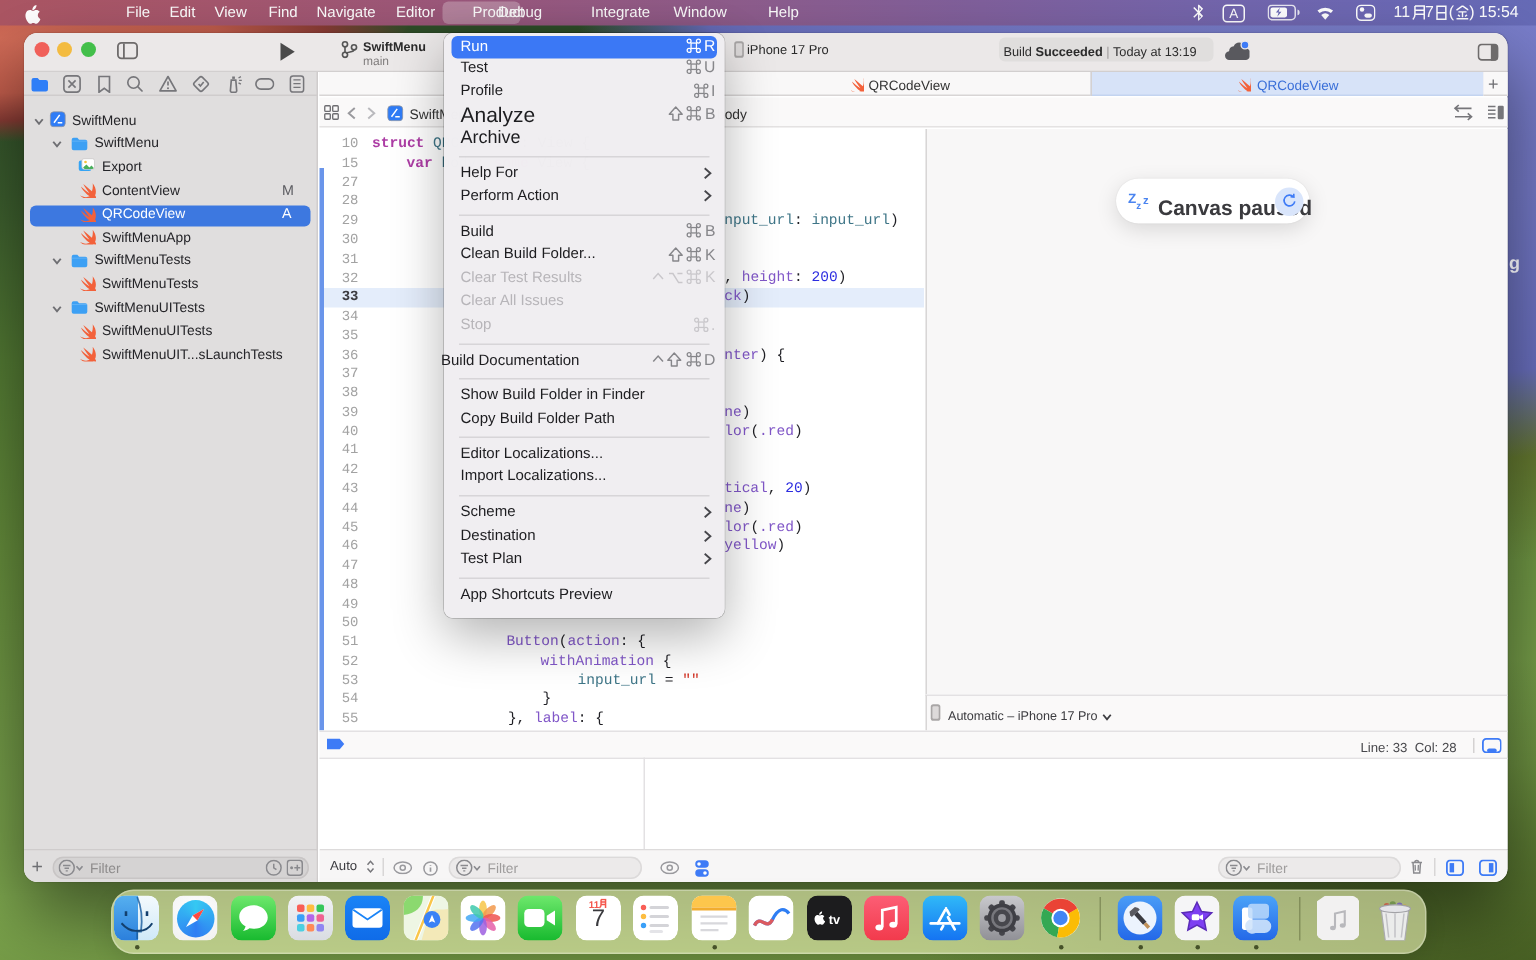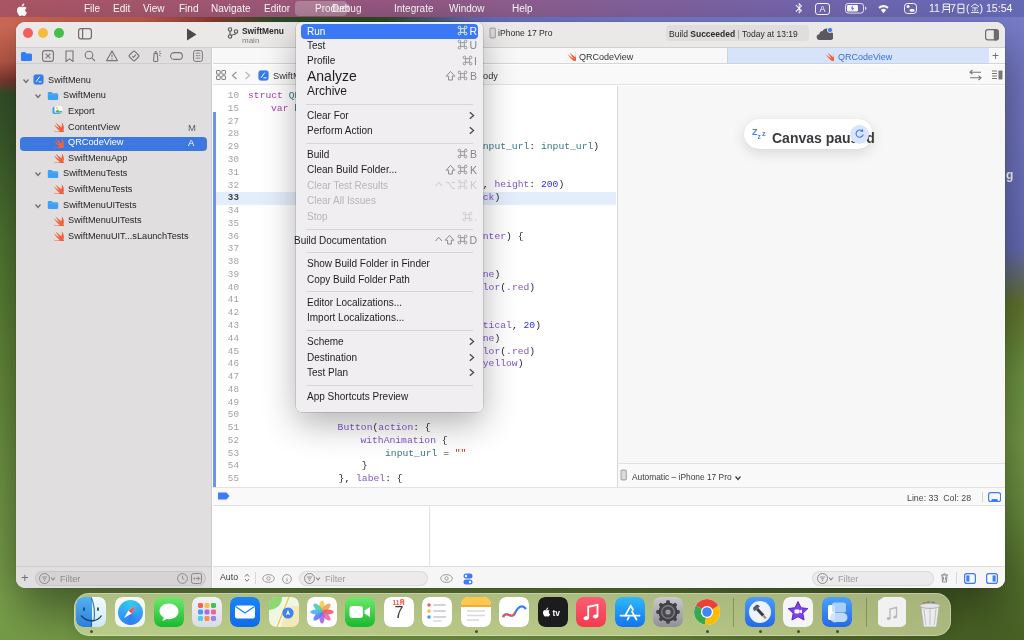--- a/index.html
+++ b/index.html
@@ -29,21 +29,21 @@
 #statusbar{position:absolute;left:213px;top:487px;width:792px;height:18px;background:#faf9f9;border-top:1px solid #e3e1e3}
 #debug{position:absolute;left:213px;top:505px;width:792px;height:61px;background:#fff;border-top:1px solid #e3e1e3}
 #debugbar{position:absolute;left:213px;top:566px;width:792px;height:22px;background:#f7f6f6;border-top:1px solid #dddbdb;border-radius:0 0 9px 0}
 #dock{position:absolute;left:74px;top:593px;width:877px;height:43px;border-radius:15px;
  background:rgba(224,234,172,.66);box-shadow:inset 0 0 0 1px rgba(255,255,255,.30), 0 5px 14px rgba(0,0,0,.10)}
 .dk{position:absolute;top:597px;width:30px;height:30px;border-radius:7px;overflow:hidden}
 .dot{position:absolute;top:630px;width:3px;height:3px;border-radius:50%;background:rgba(40,50,15,.78)}
 .tl{position:absolute;top:27.8px;width:10px;height:10px;border-radius:50%}
 svg{display:block}
 .mono{font-family:"Liberation Mono",monospace;font-size:9.7px;white-space:pre}
-.cd{color:#1f1f24}.cp{color:#8157c8}.ct{color:#3e7587}.cn{color:#2d2de0}.ck{color:#ad3da5;font-weight:normal}.cs{color:#d22f20}
+.cd{color:#1f1f24}.cp{color:#8157c8}.ct{color:#3e7587}.cn{color:#2d2de0}.ck{color:#ad3da5;font-weight:bold}.cs{color:#d22f20}
 #gut{position:absolute;left:213px;top:86px;width:26px}
 .gn{position:absolute;right:0;height:12.77px;line-height:12.77px;font-family:"Liberation Mono",monospace;font-size:9.3px;color:#a2a2a2;text-align:right}
 #menu{position:absolute;left:296px;top:22px;width:187px;height:390px;border-radius:6px;
  background:rgba(240,238,241,.992);box-shadow:0 0 0 .5px rgba(0,0,0,.22),0 12px 34px rgba(0,0,0,.30);font-size:10.5px;color:#1d1d20}
 .mrow{position:absolute;left:301px;width:177px;height:15.6px;line-height:15.6px;border-radius:4px}
 .msc{position:absolute;right:4px;top:0;height:15.6px;display:flex;align-items:center;gap:1px;color:#86868a}
 .msep{position:absolute;left:306px;width:167px;height:1px;background:rgba(0,0,0,.10)}
 .tree{position:absolute;height:15.6px;line-height:15.6px;font-size:9.2px;color:#242428;white-space:nowrap}
 </style></head><body>
 <div id="wall"></div>
@@ -611,21 +611,21 @@
       <rect x="3.7" y="3.7" width="3.6" height="3.6" fill="none" stroke="#86868a" stroke-width="0.85"></rect>
       <circle cx="2.4" cy="2.4" r="1.3" fill="none" stroke="#86868a" stroke-width="0.85"></circle>
       <circle cx="8.6" cy="2.4" r="1.3" fill="none" stroke="#86868a" stroke-width="0.85"></circle>
       <circle cx="2.4" cy="8.6" r="1.3" fill="none" stroke="#86868a" stroke-width="0.85"></circle>
       <circle cx="8.6" cy="8.6" r="1.3" fill="none" stroke="#86868a" stroke-width="0.85"></circle>
     </svg>
     <span style="color:#86868a;font-size:10.5px">B</span>
   </div>
 <div class="abs" style="left:307px;top:84.2px;height:15.6px;line-height:15.6px;font-size:12px;color:#1d1d20;white-space:nowrap">Archive</div>
 <div class="msep" style="top:103.6px"></div>
-<div class="abs" style="left:307px;top:107.7px;height:15.6px;line-height:15.6px;font-size:10px;color:#1d1d20;white-space:nowrap">Clear For</div>
+<div class="abs" style="left:307px;top:107.7px;height:15.6px;line-height:15.6px;font-size:10px;color:#1d1d20;white-space:nowrap">Help For</div>
 <div class="abs" style="left:468px;top:110.9px">
     <svg width="7" height="9" viewBox="0 0 7 9" style="">
       <path d="M1.8 1.2 L5.6 4.5 L1.8 7.8" fill="none" stroke="#46464b" stroke-width="1.25"></path>
     </svg>
   </div>
 <div class="abs" style="left:307px;top:123.2px;height:15.6px;line-height:15.6px;font-size:10px;color:#1d1d20;white-space:nowrap">Perform Action</div>
 <div class="abs" style="left:468px;top:126.4px">
     <svg width="7" height="9" viewBox="0 0 7 9" style="">
       <path d="M1.8 1.2 L5.6 4.5 L1.8 7.8" fill="none" stroke="#46464b" stroke-width="1.25"></path>
     </svg>

